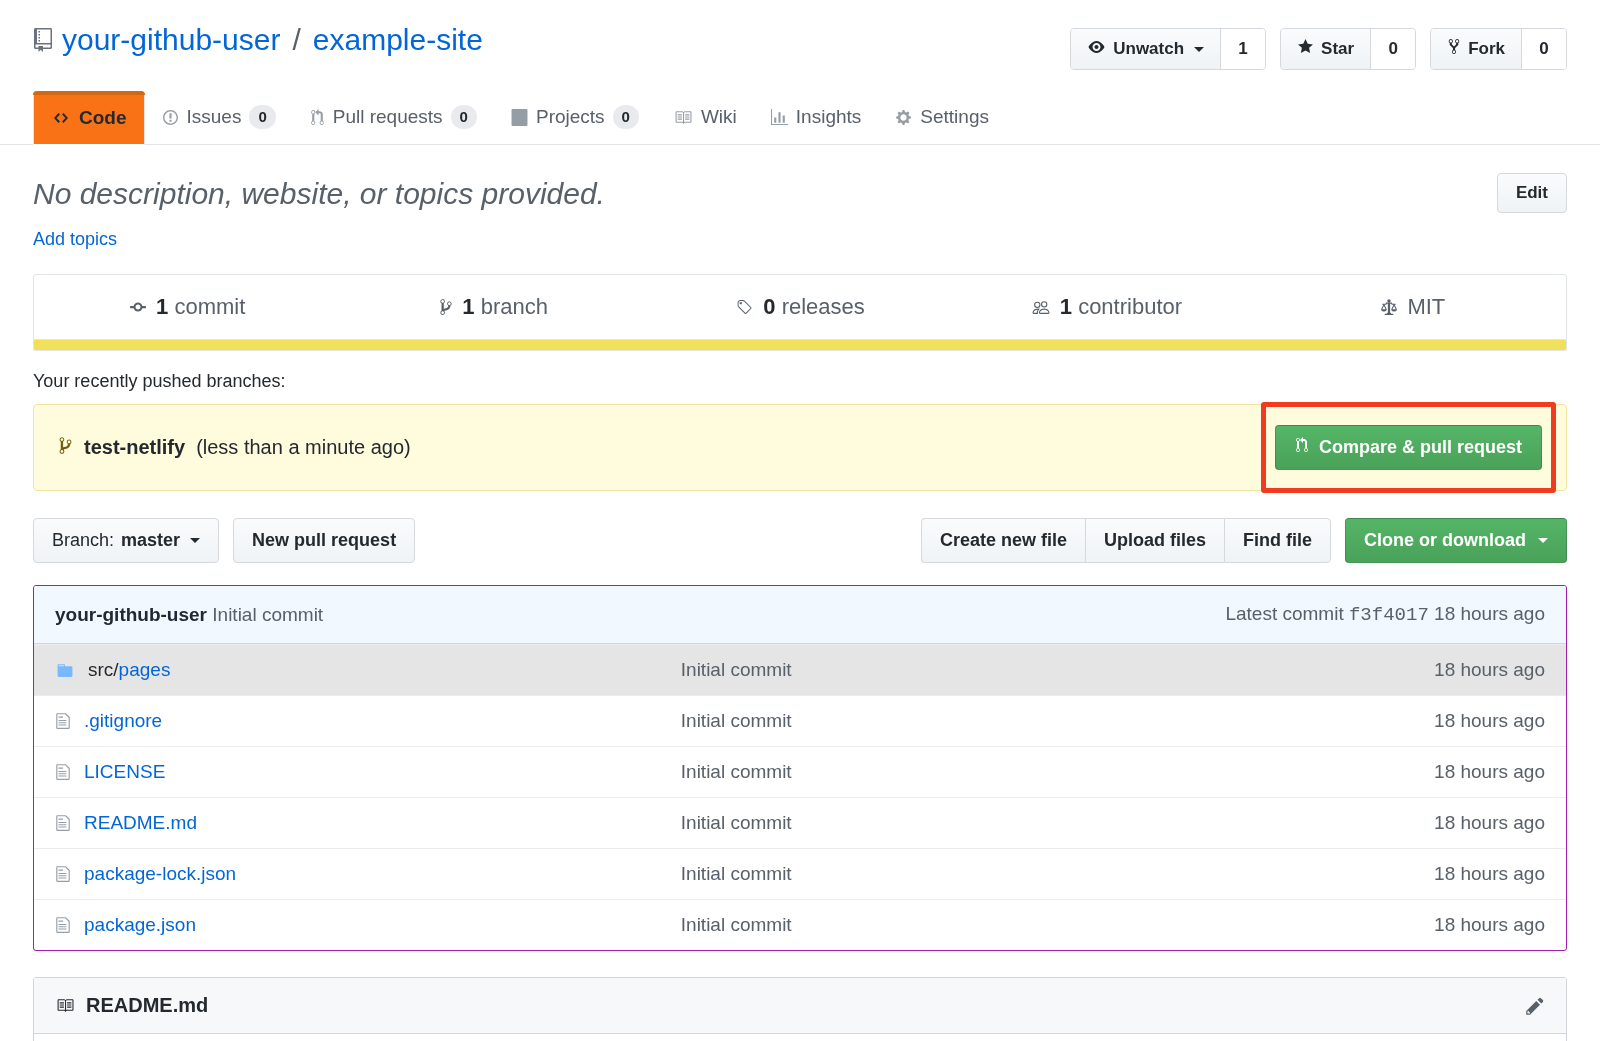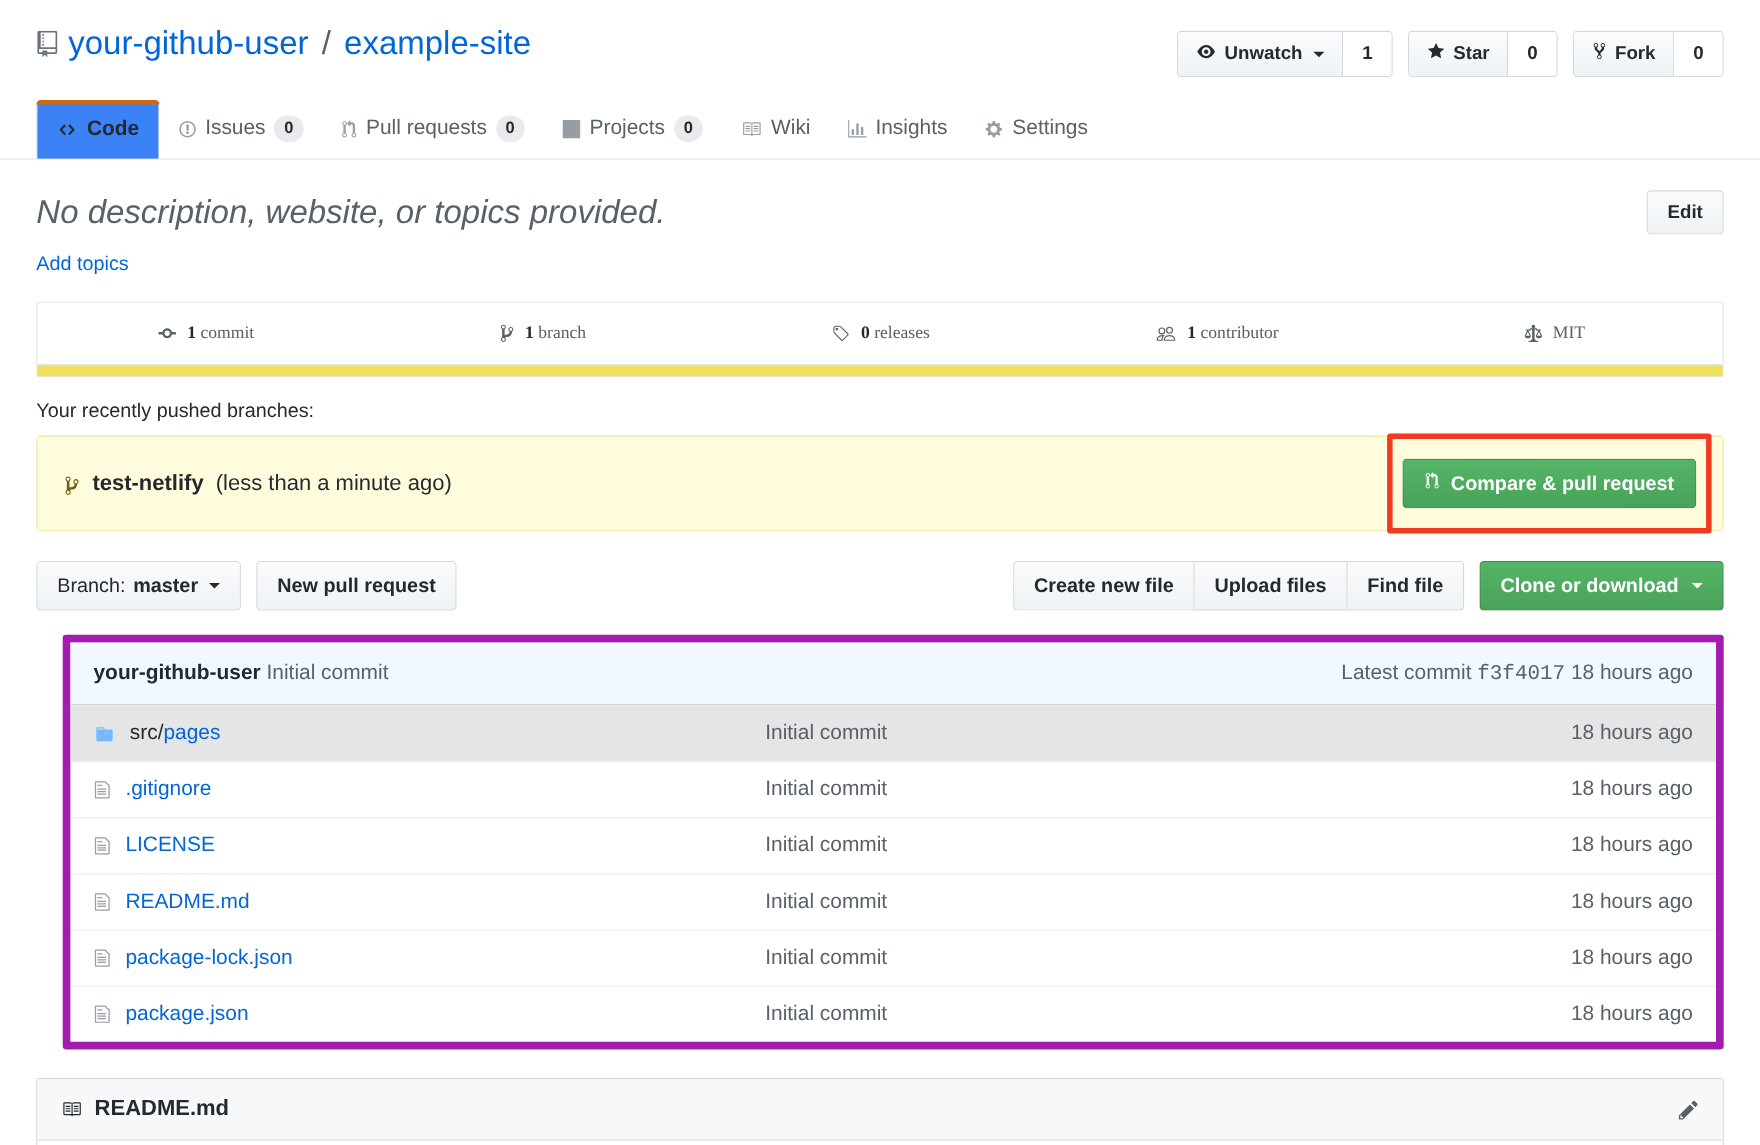--- a/index.html
+++ b/index.html
@@ -84,21 +84,21 @@
     padding: 0 17px;
     height: 54px;
     font-size: 19px;
     color: #586069;
     cursor: pointer;
     position: relative;
     white-space: nowrap;
   }
   .tab .tab-ico { color: #959da5; display: inline-flex; align-items: center; }
   .tab.active {
-    background: #3b82f6;
+    background: #f97316;
     border: 1px solid #e1e4e8;
     border-bottom: 1px solid #ffffff;
     border-radius: 4px 4px 0 0;
     color: #24292e;
     font-weight: 600;
     margin-bottom: -1px;
   }
   .tab.active::before {
     content: "";
     position: absolute;
@@ -160,25 +160,24 @@
     border-radius: 3px 3px 0 0;
     display: flex;
   }
   .stat {
     flex: 1;
     display: flex;
     align-items: center;
     justify-content: center;
     gap: 9px;
     padding: 19px 0;
-    font-size: 16px;
+    font-size: 22px;
     color: #586069;
     cursor: pointer;
     text-decoration: none;
-    font-family: Liberation Serif, serif;
   }
   .stat .st-ico { color: #586069; display: inline-flex; align-items: center; }
   .stat b { color: #24292e; font-weight: 700; }
   .lang-bar {
     height: 11px;
     background: #f1e05a;
     border: 1px solid #e1e4e8;
     border-top: none;
     border-radius: 0 0 3px 3px;
   }
@@ -194,21 +193,21 @@
     background: #fffbdd;
     border: 1px solid #f0e5a0;
     border-radius: 4px;
     padding: 20px 24px;
     display: flex;
     align-items: center;
     justify-content: space-between;
     min-height: 72px;
     position: relative;
   }
-  .pushed-left { display: flex; align-items: flex-end; gap: 11px; font-size: 20px; color: #735c0f; }
+  .pushed-left { display: flex; align-items: flex-start; gap: 11px; font-size: 20px; color: #735c0f; }
   .pushed-left .br-ico { color: #735c0f; display: inline-flex; align-items: center; }
   .branch-name { font-weight: 700; color: #24292e; }
   .pushed-time { color: #24292e; }
   .btn-green {
     background: linear-gradient(#55b567, #49a259);
     border: 1px solid rgba(27,31,35,0.2);
     border-radius: 4px;
     color: #ffffff;
     font-size: 18px;
     font-weight: 700;
@@ -279,24 +278,23 @@
     font-family: inherit;
     display: inline-flex;
     align-items: center;
     gap: 9px;
     white-space: nowrap;
   }
 
   
   .file-table {
     margin-top: 22px;
-    border: 7px solid #a21caf;
+    border: 1px solid #a21caf;
     border-radius: 3px;
     overflow: hidden;
-    margin-left: 24px;
   }
   .commit-bar {
     background: #f1f8ff;
     border-bottom: 1px solid #d1d5da;
     padding: 17px 21px;
     display: flex;
     align-items: center;
     justify-content: space-between;
     font-size: 19px;
   }

